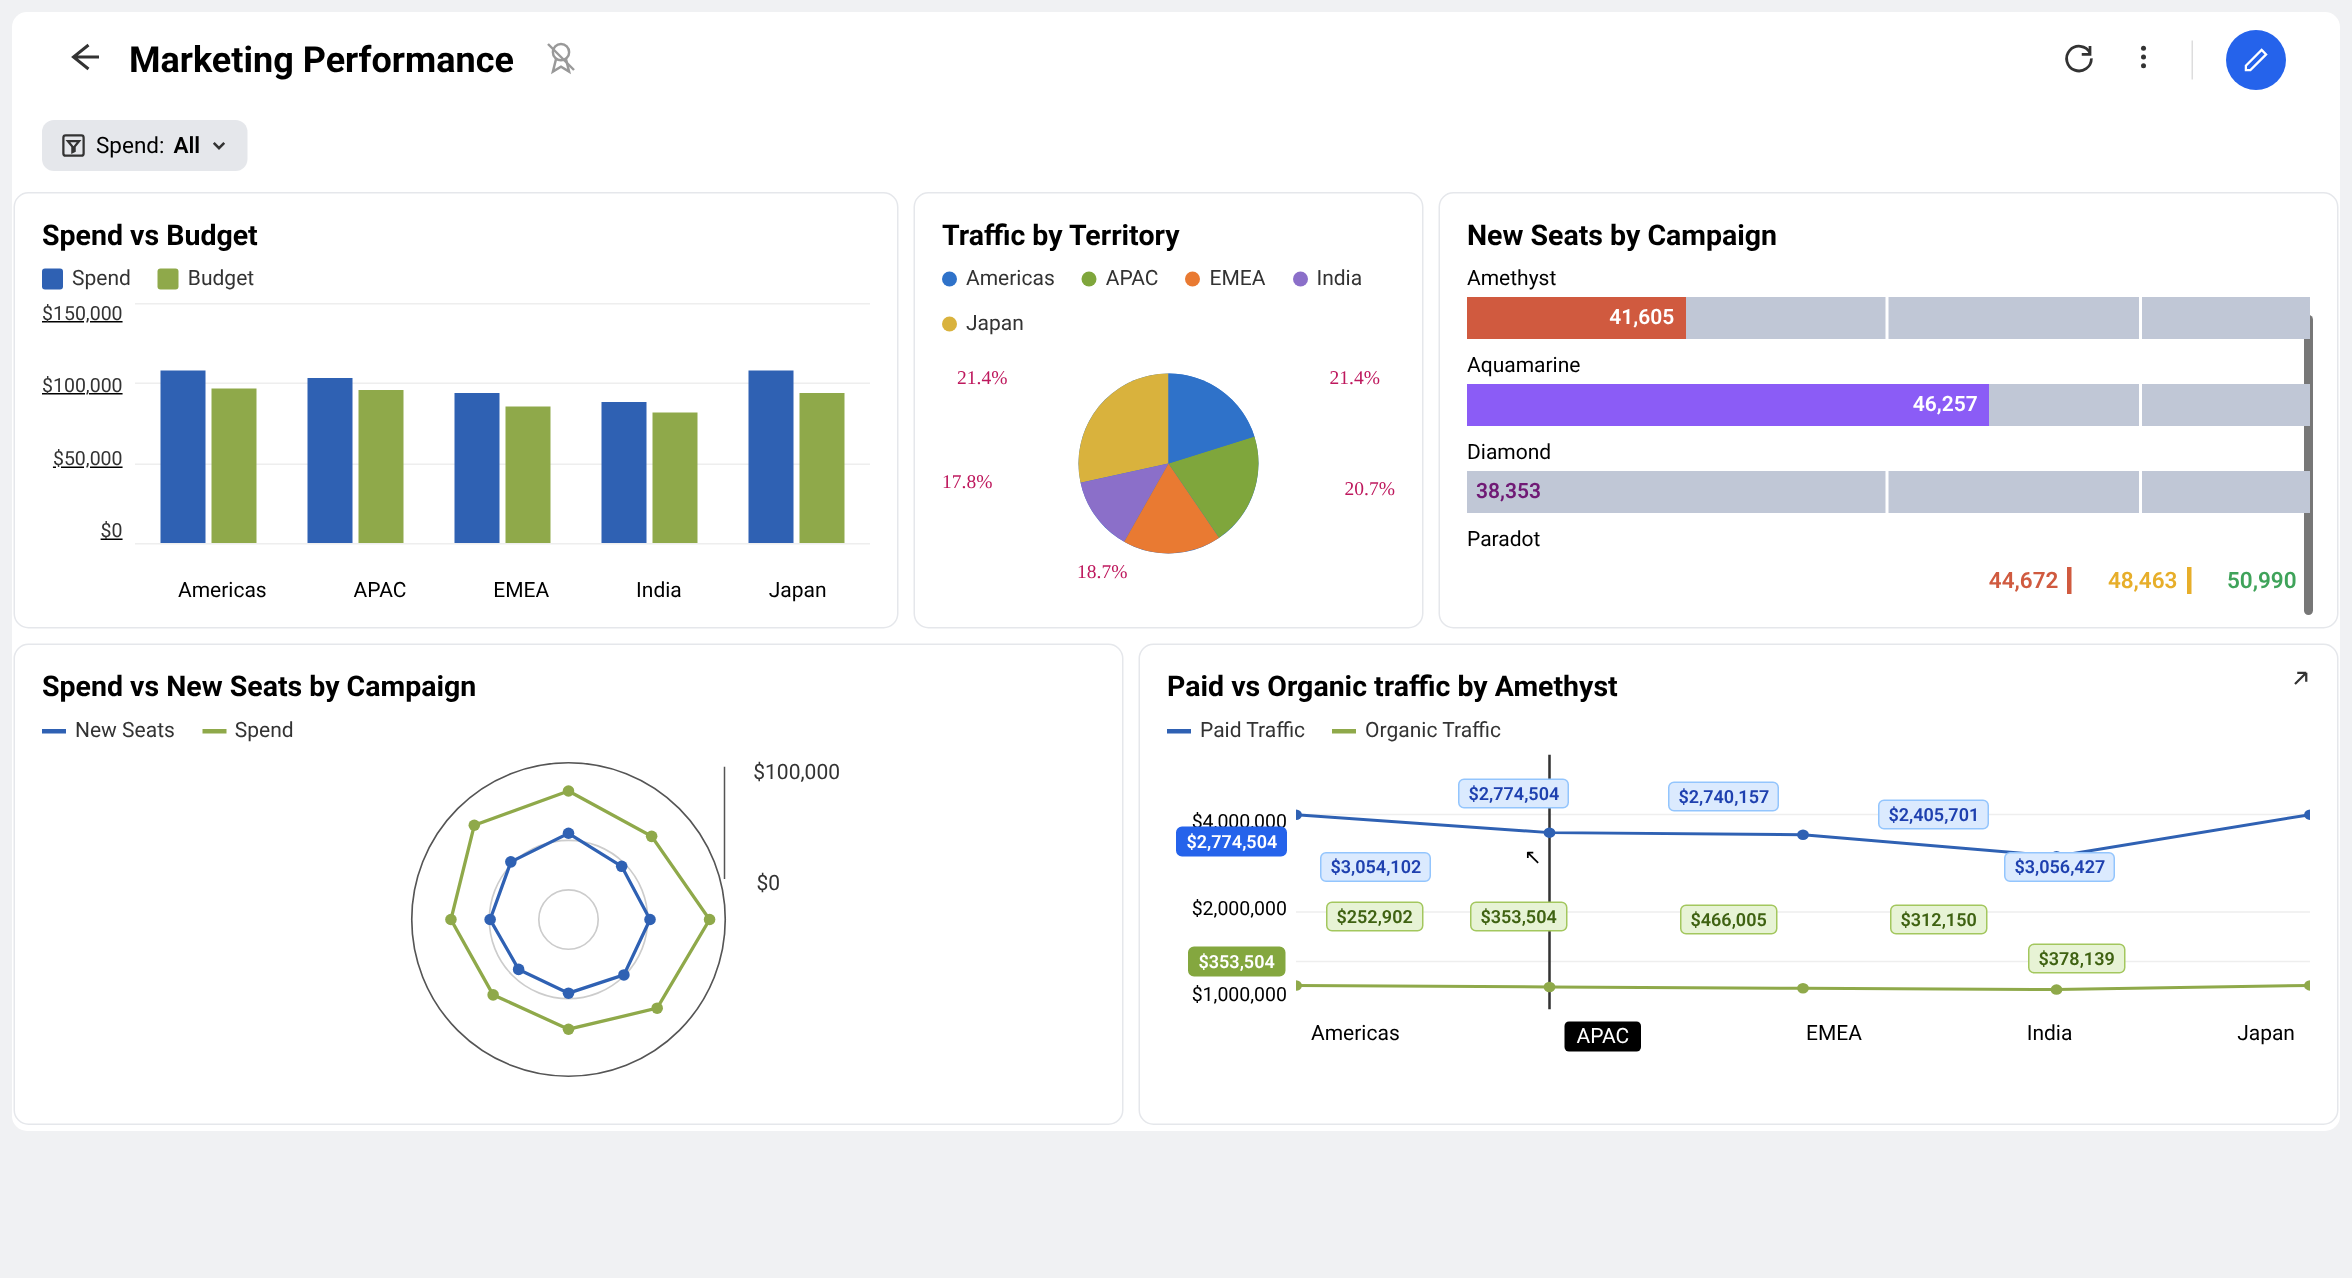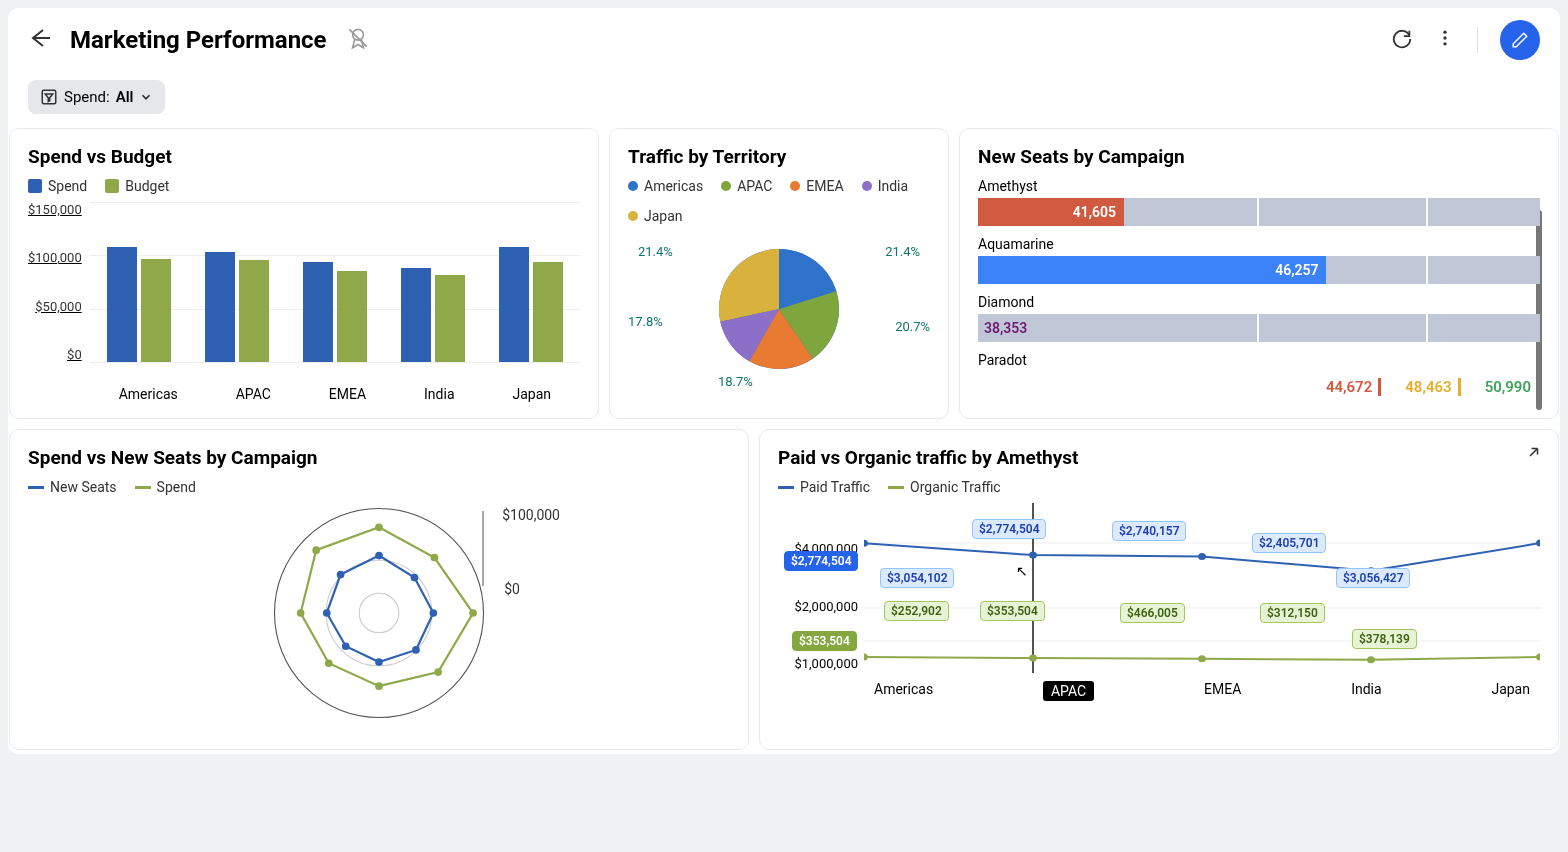--- a/index.html
+++ b/index.html
@@ -1,18 +1,18 @@
 <!DOCTYPE html>
 <html><head>
 <meta charset="utf-8">
 <style>
 * { margin: 0; padding: 0; box-sizing: border-box; font-family: -apple-system, BlinkMacSystemFont, "Segoe UI", Roboto, sans-serif; }
 body { background: #f0f1f3; padding: 8px; }
 .container { background: #fff; border-radius: 10px; padding: 0; }
-.header { display: flex; align-items: center; padding: 12px 20px; }
+.header { display: flex; align-items: center; padding: 12px 36px; }
 .header-left { display: flex; align-items: center; gap: 18px; }
 .back-btn { cursor: pointer; }
 .title { font-size: 24px; font-weight: 700; }
 .award-ico { color: #888; }
 .header-right { margin-left: auto; display: flex; align-items: center; gap: 22px; }
 .icon-btn { cursor: pointer; color: #333; }
 .edit-btn { width: 40px; height: 40px; border-radius: 50%; background: #2563eb; display: flex; align-items: center; justify-content: center; cursor: pointer; }
 .divider-v { width: 1px; height: 26px; background: #ddd; }
 .filter-row { padding: 8px 20px 14px; }
 .filter-chip { display: inline-flex; align-items: center; gap: 6px; background: #e5e7eb; border-radius: 8px; padding: 8px 12px; cursor: pointer; font-size: 15px; }
@@ -32,21 +32,21 @@
 .yaxis { display: flex; flex-direction: column; justify-content: space-between; align-items: flex-end; padding-right: 8px; font-size: 13px; color: #333; height: 160px; }
 .plot { flex: 1; position: relative; }
 .gridlines { position: absolute; inset: 0 0 40px 0; }
 .gridlines div { position: absolute; left: 0; right: 0; border-top: 1px solid #eee; }
 .bars { position: absolute; inset: 0 0 40px 0; display: flex; justify-content: space-around; align-items: flex-end; }
 .group { display: flex; gap: 4px; align-items: flex-end; height: 100%; }
 .bar { width: 30px; }
 .xlabels { position: absolute; bottom: 0; left: 0; right: 0; display: flex; justify-content: space-around; font-size: 14px; }
 
 .pie-wrap { display: flex; justify-content: center; align-items: center; position: relative; margin-top: 10px; }
-.pie-label { position: absolute; font-size: 13px; color: #0f766e; }
+.pie-label { position: absolute; font-size: 13px; color: #be185d; font-family: Liberation Serif, serif; }
 
 .bullets { position: relative; }
 .bullet-row { margin-bottom: 10px; }
 .bullet-name { font-size: 14px; margin-bottom: 4px; }
 .bullet-bar { position: relative; height: 28px; background: #c0c7d6; display: flex; }
 .bullet-fill { height: 100%; display: flex; align-items: center; padding: 0 8px; color: #fff; font-weight: 600; font-size: 14px; }
 .bullet-seg { border-right: 2px solid #fff; }
 .summary { display: flex; justify-content: flex-end; gap: 24px; margin-top: 10px; font-weight: 600; font-size: 15px; }
 .summary div { display: flex; align-items: center; gap: 4px; border-right: 3px solid; padding-right: 6px; }
 .scrolltrack { position: absolute; right: -2px; top: 32px; width: 6px; height: 200px; background: #777; border-radius: 3px; }
@@ -238,21 +238,21 @@
                 <div class="bullet-seg" style="width:50%"></div>
                 <div class="bullet-seg" style="width:30%"></div>
               <div class="bullet-fill" style="position:absolute;left:0;width:26%;background:#d05a3f;justify-content:flex-end">41,605</div>
             </div>
           </div>
           <div class="bullet-row">
             <div class="bullet-name">Aquamarine</div>
             <div class="bullet-bar">
                 <div class="bullet-seg" style="width:50%"></div>
                 <div class="bullet-seg" style="width:30%"></div>
-              <div class="bullet-fill" style="position:absolute;left:0;width:62%;background:#3b82f6;justify-content:flex-end">46,257</div>
+              <div class="bullet-fill" style="position:absolute;left:0;width:62%;background:#8b5cf6;justify-content:flex-end">46,257</div>
             </div>
           </div>
           <div class="bullet-row">
             <div class="bullet-name">Diamond</div>
             <div class="bullet-bar">
                 <div class="bullet-seg" style="width:50%"></div>
                 <div class="bullet-seg" style="width:30%"></div>
               <div class="bullet-fill" style="position:absolute;left:0;width:4%;background:transparent;color:#701a75;padding-left:6px">38,353</div>
             </div>
           </div>

